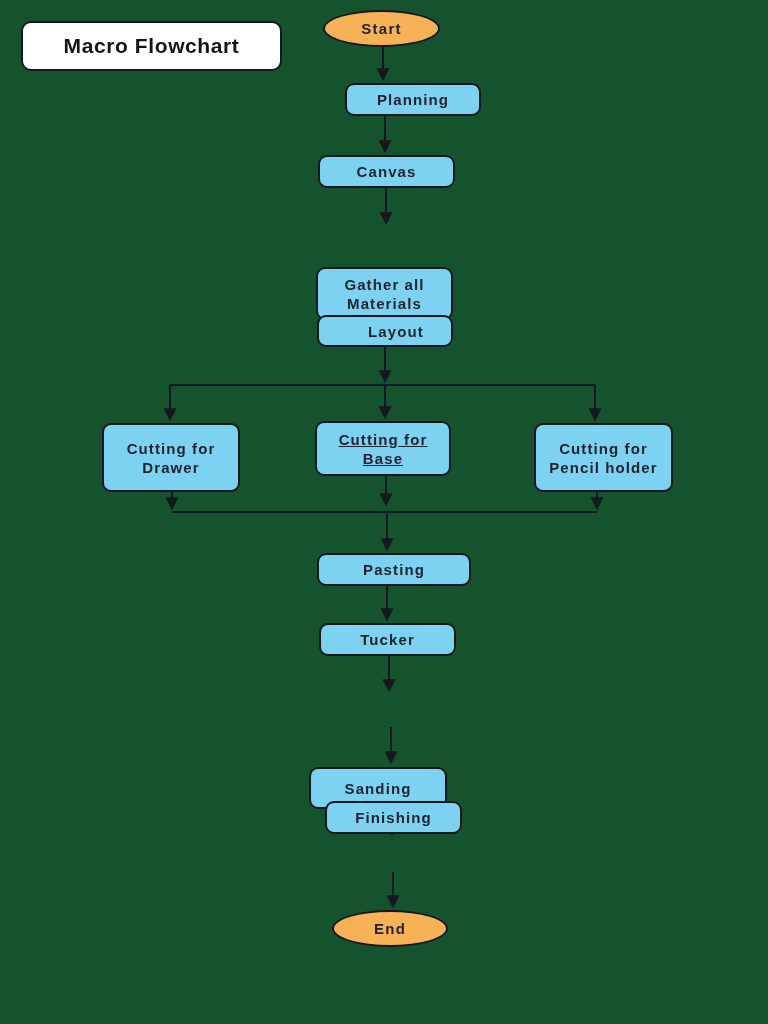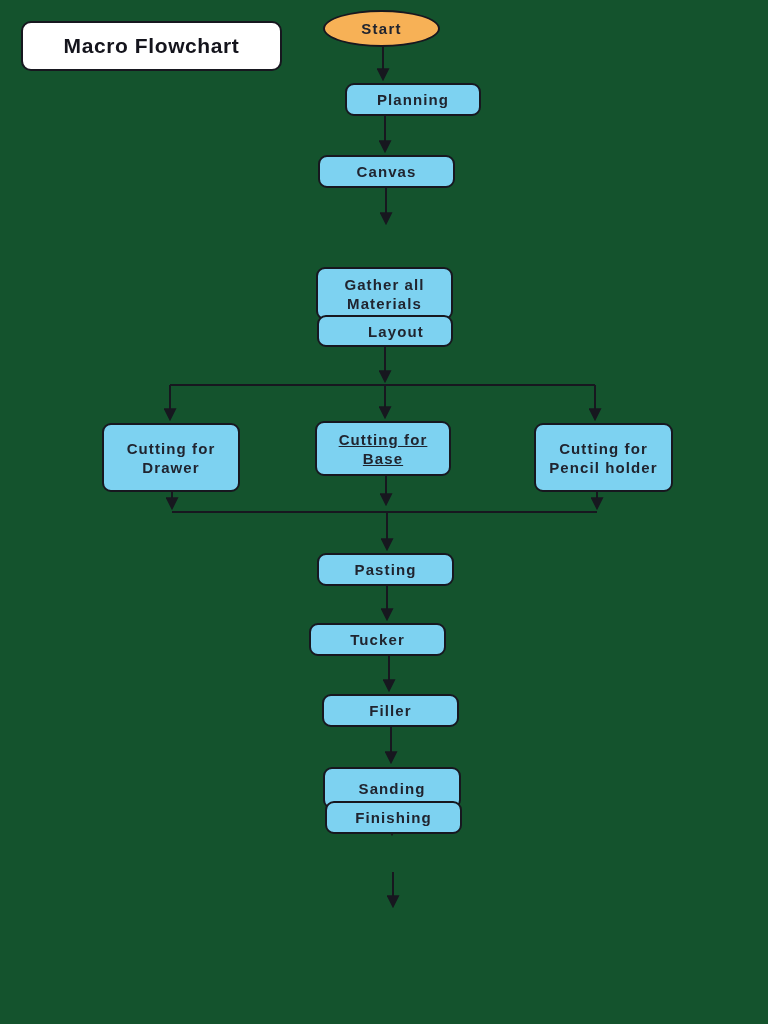--- a/index.html
+++ b/index.html
@@ -116,24 +116,24 @@
   <div class="node" style="left:316px; top:227px; width:137px; height:53px;margin-top:40px;">Gather all Materials</div>
 
   <div class="node" style="left:317px; top:315px; width:136px; height:32px;padding-left:28px;">Layout</div>
 
   <div class="node" style="left:102px; top:423px; width:138px; height:69px;">Cutting for Drawer</div>
 
   <div class="node" style="left:315px; top:421px; width:136px; height:55px;text-decoration:underline;">Cutting for Base</div>
 
   <div class="node" style="left:522px; top:423px; width:139px; height:69px;margin-left:12px;">Cutting for Pencil holder</div>
 
-  <div class="node" style="left:317px; top:553px; width:137px; height:33px;">Pasting</div>
+  <div class="node" style="left:317px; top:553px; width:154px; height:33px;">Pasting</div>
 
-  <div class="node" style="left:309px; top:623px; width:137px; height:33px;">Tucker</div>
+  <div class="node" style="left:319px; top:623px; width:137px; height:33px;">Tucker</div>
 
-  <div class="node" style="left:322px; top:694px; width:137px; height:33px;">Filler</div>
 
-  <div class="node" style="left:323px; top:767px; width:138px; height:42px;">Sanding</div>
+  <div class="node" style="left:309px; top:767px; width:138px; height:42px;">Sanding</div>
 
   <div class="node" style="left:325px; top:801px; width:137px; height:33px;">Finishing</div>
 
+  <div class="node terminal" style="left:332px; top:910px; width:116px; height:37px;">End</div>
 
 </div>
 
 </body></html>

